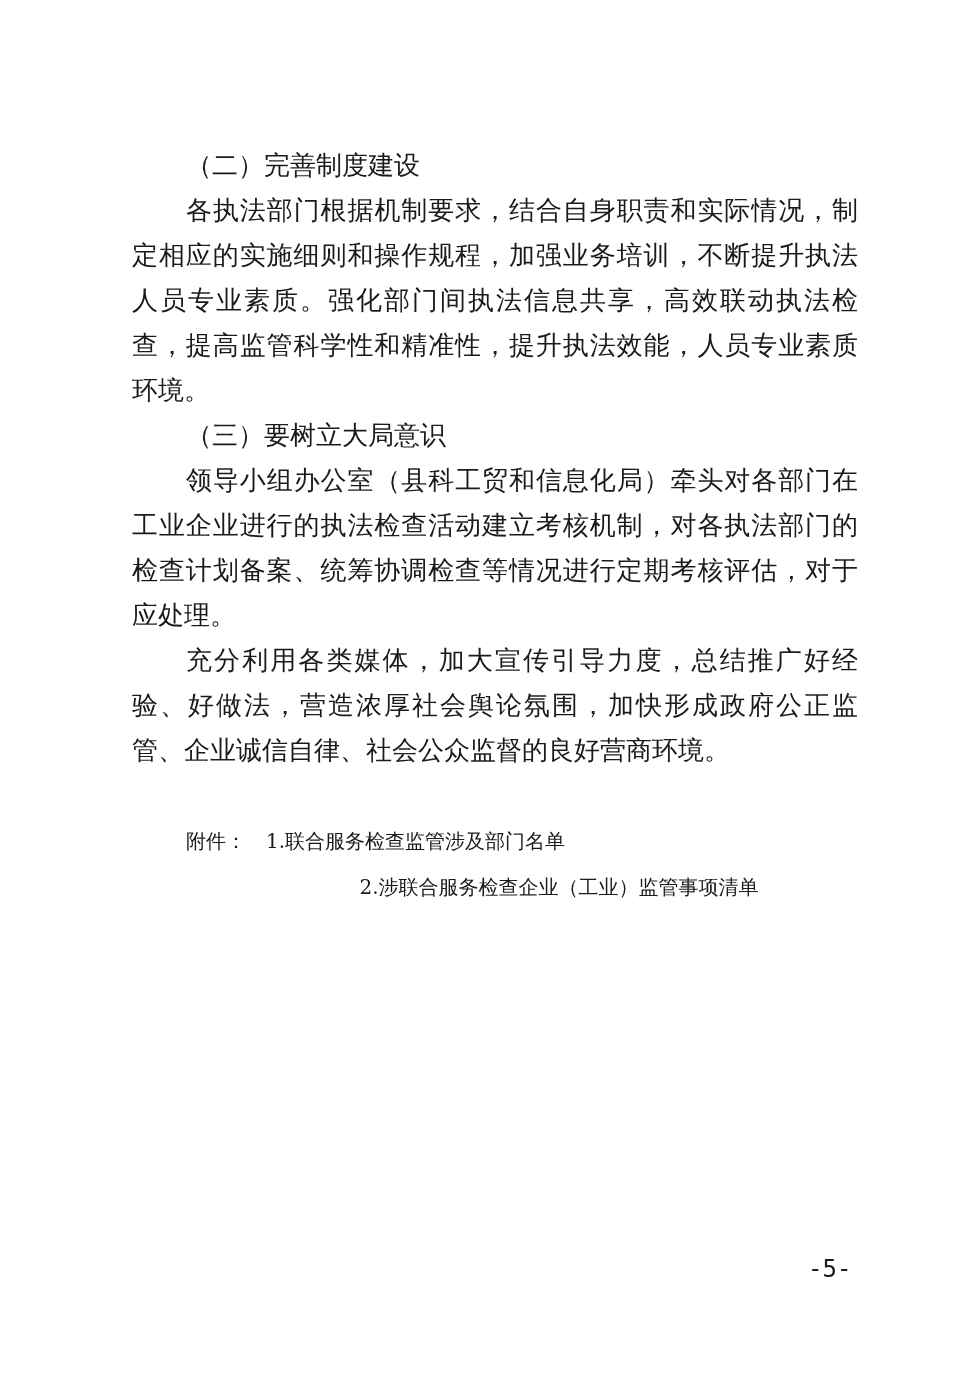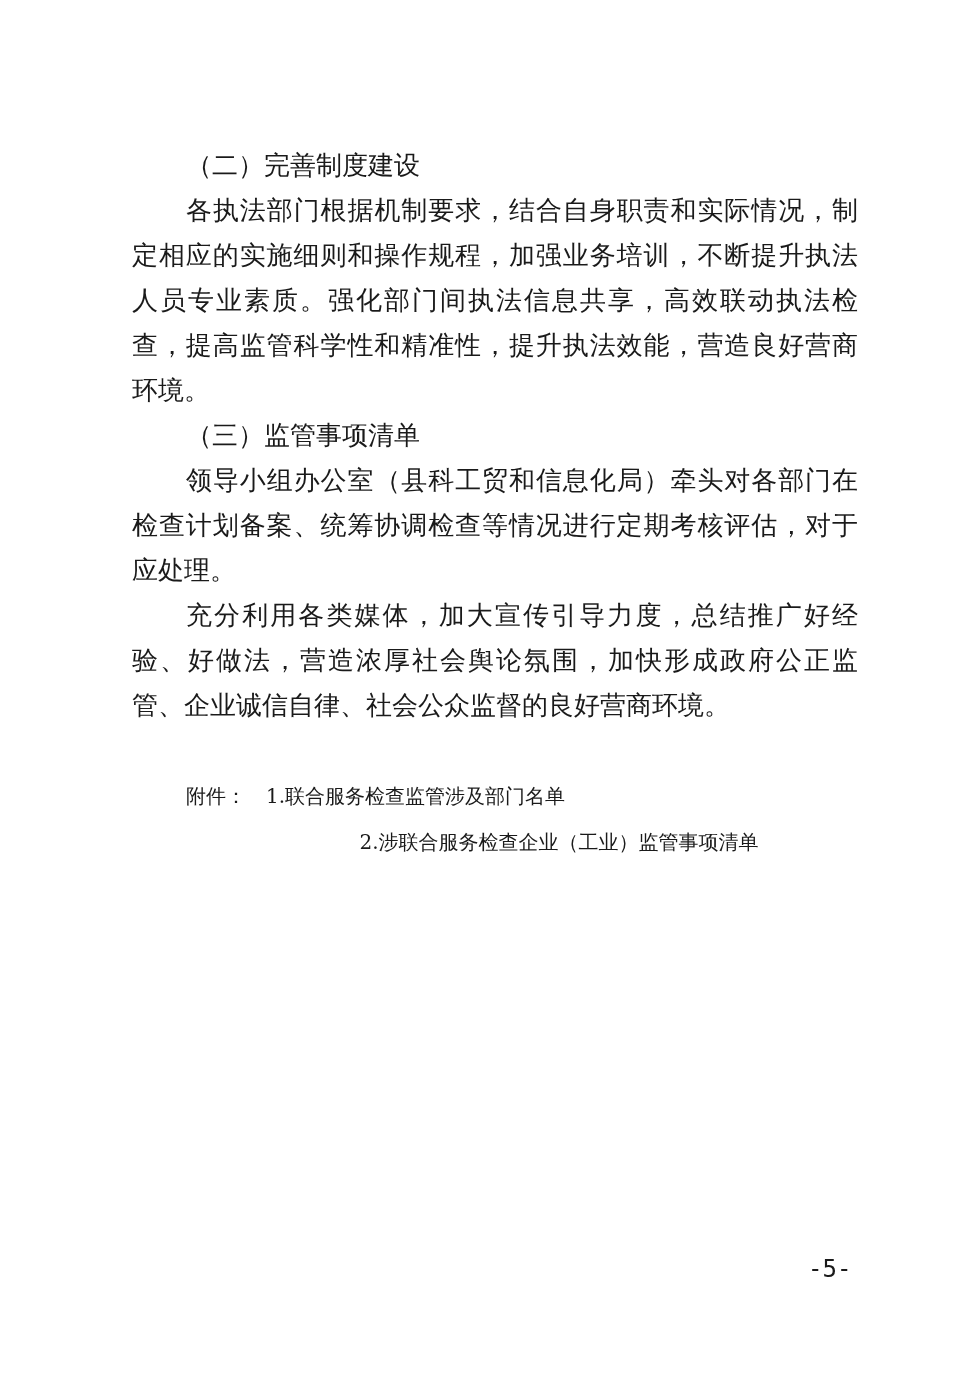--- a/index.html
+++ b/index.html
@@ -22,27 +22,28 @@
 </head>
 <body>
 
 <div class="page">
 
   <div>
     <div class="heading">（二）完善制度建设</div>
     <div class="line indent">各执法部门根据机制要求，结合自身职责和实际情况，制</div>
     <div class="line">定相应的实施细则和操作规程，加强业务培训，不断提升执法</div>
     <div class="line">人员专业素质。强化部门间执法信息共享，高效联动执法检</div>
-    <div class="line">查，提高监管科学性和精准性，提升执法效能，营造良好营商</div>
+    <div class="line">查，提高监管科学性和精准性，提升执法效能，人员专业素质</div>
     <div class="line last">环境。</div>
   </div>
 
   <div>
-    <div class="heading">（三）监管事项清单</div>
+    <div class="heading">（三）要树立大局意识</div>
     <div class="line indent">领导小组办公室（县科工贸和信息化局）牵头对各部门在</div>
+    <div class="line">工业企业进行的执法检查活动建立考核机制，对各执法部门的</div>
     <div class="line">检查计划备案、统筹协调检查等情况进行定期考核评估，对于</div>
     <div class="line last">应处理。</div>
   </div>
 
   <div>
     <div class="line indent">充分利用各类媒体，加大宣传引导力度，总结推广好经</div>
     <div class="line">验、好做法，营造浓厚社会舆论氛围，加快形成政府公正监</div>
     <div class="line last">管、企业诚信自律、社会公众监督的良好营商环境。</div>
   </div>
 

